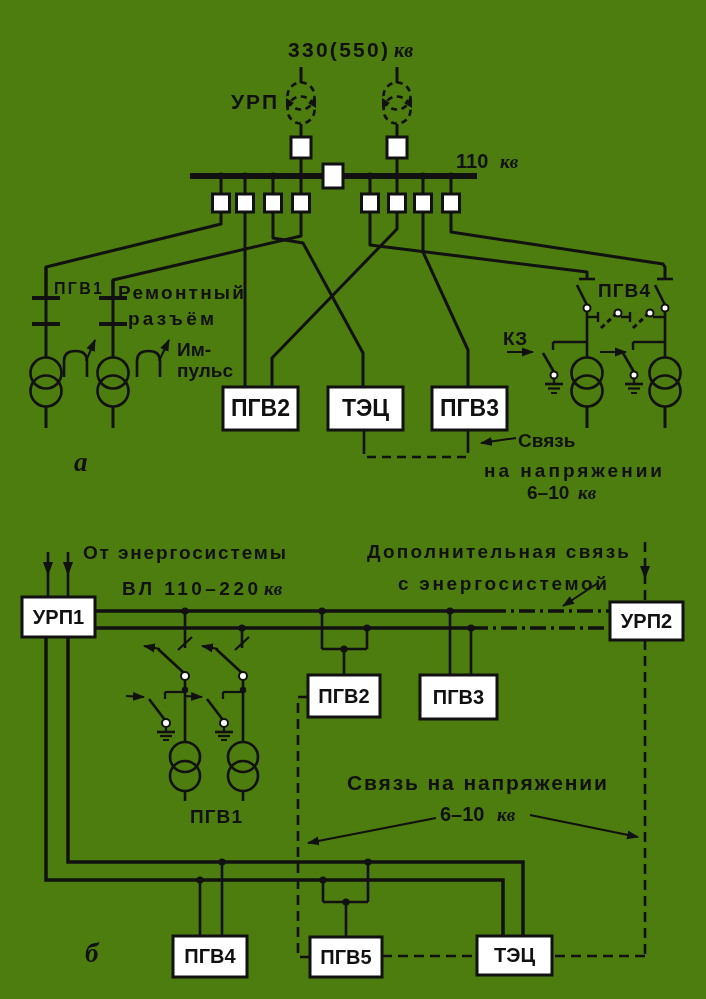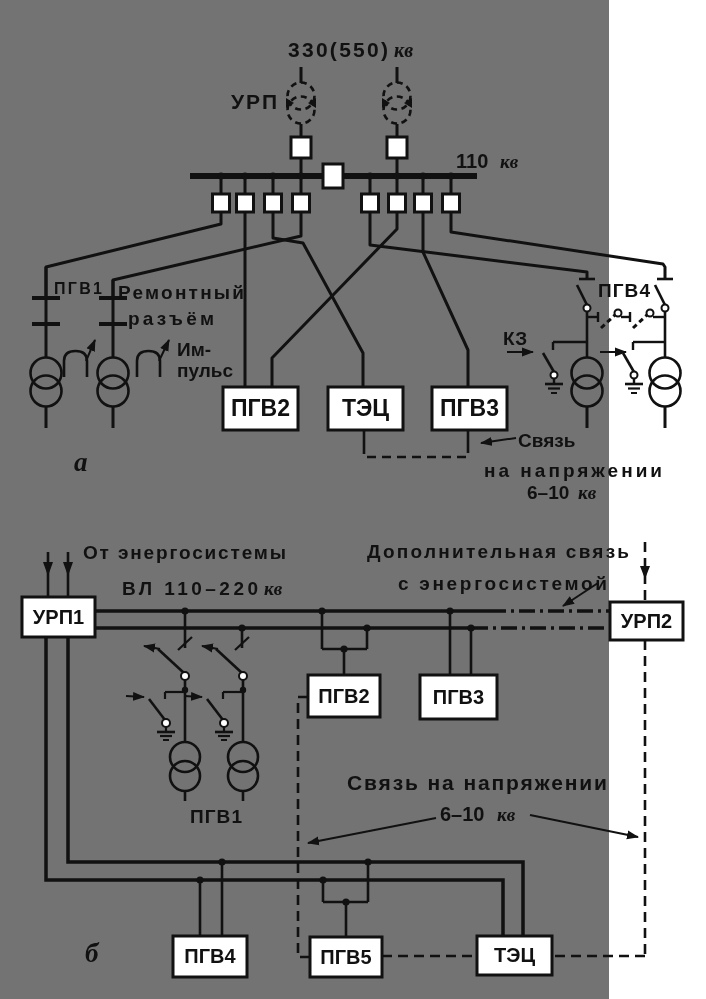--- a/index.html
+++ b/index.html
@@ -1,16 +1,16 @@
 <!DOCTYPE html>
 <html><head>
 <meta charset="utf-8">
 <style>
   html,body { margin:0; padding:0; background:#ffffff; }
-  .stage { width:609px; height:999px; background:#737373; position:relative; font-family:"Liberation Sans", sans-serif; }
+  .stage { width:706px; height:999px; background:#4d7c0f; position:relative; font-family:"Liberation Sans", sans-serif; }
   svg { display:block; }
   .ln   { stroke:#111; fill:none; }
   .box  { fill:#fff; stroke:#111; stroke-width:3; }
   .dot  { fill:#111; stroke:none; }
   .oc   { fill:#fff; stroke:#111; stroke-width:2; }
   .lbl  { font-family:"Liberation Sans", sans-serif; font-weight:bold; fill:#111; }
   .unit { font-family:"Liberation Serif", serif; font-style:italic; font-weight:bold; fill:#111; }
   .part { font-family:"Liberation Serif", serif; font-style:italic; font-weight:bold; fill:#111; }
 </style>
 </head>

